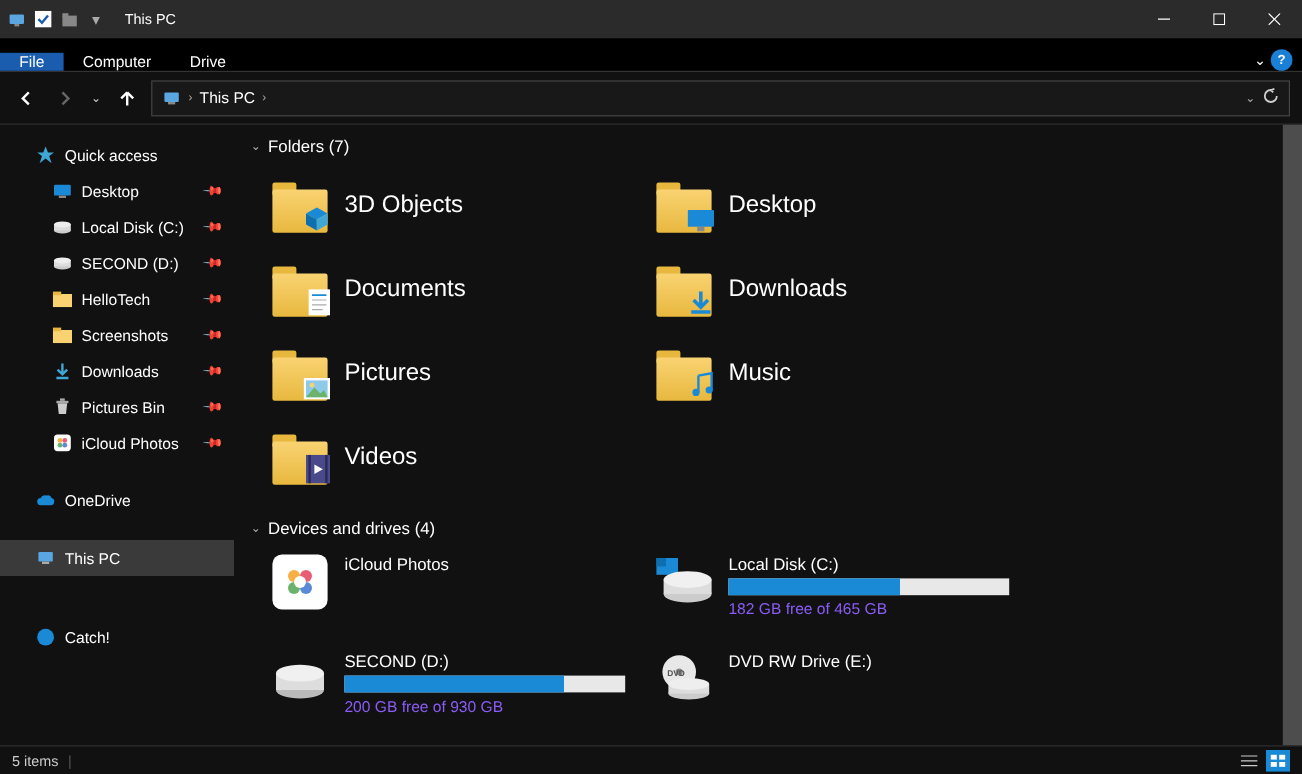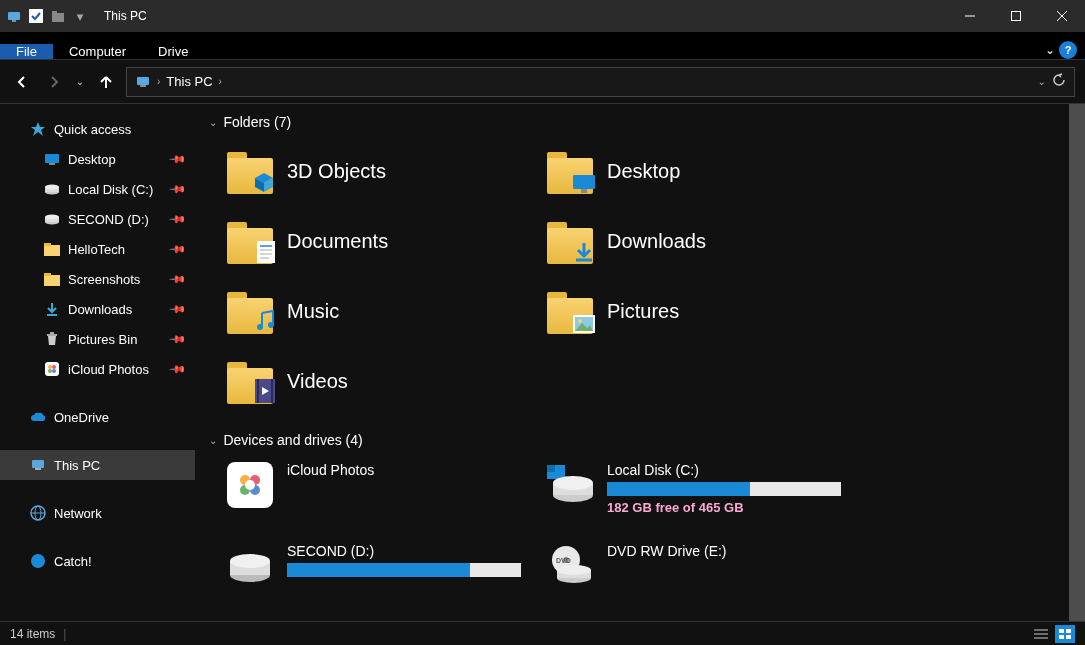--- a/index.html
+++ b/index.html
@@ -48,21 +48,21 @@
 .item-label { font-size: 20px; }
 
 .drives-grid { display: grid; grid-template-columns: 320px 320px; gap: 20px 0; margin-left: 14px; }
 .drive { display: flex; align-items: flex-start; gap: 14px; cursor: pointer; padding: 4px; }
 .drive-icon { width: 46px; height: 46px; flex-shrink: 0; display: flex; align-items: center; justify-content: center; }
 .drive-icon svg { overflow: visible; }
 .drive-body { display: flex; flex-direction: column; gap: 4px; }
 .drive-label { font-size: 14px; }
 .bar { width: 234px; height: 14px; background: #e8e8e8; position: relative; }
 .bar-fill { height: 100%; background: #1a8ad6; position: absolute; left: 0; top: 0; }
-.drive-sub { font-size: 13px; color: #f9a8d4; font-weight: bold; }
+.drive-sub { font-size: 13px; color: #8b5cf6; }
 
 .scrollbar { position: absolute; right: 0; top: 104px; width: 16px; bottom: 24px; background: #1a1a1a; }
 .scrollbar-thumb { background: #4d4d4d; height: 100%; width: 16px; }
 
 .statusbar { height: 24px; background: #111; border-top: 1px solid #333; display: flex; align-items: center; padding: 0 10px; font-size: 12px; color: #ccc; }
 .status-right { margin-left: auto; display: flex; gap: 4px; }
 .view-toggle { width: 20px; height: 18px; display: flex; align-items: center; justify-content: center; cursor: pointer; }
 .view-toggle.active { background: #1a8ad6; }
 </style>
 </head>
@@ -268,30 +268,20 @@
     <div class="side-item lvl1 selected">
       <span class="side-icon">
           <svg width="16" height="16">
             <rect x="2" y="3" width="12" height="8" fill="#5aa6e0" rx="1"></rect>
             <rect x="5" y="11" width="6" height="2" fill="#aaa"></rect>
           </svg>
         </span>
       <span>This PC</span>
     </div>
     <div class="side-gap"></div>
-    <div class="side-item lvl1">
-      <span class="side-icon">
-          <svg width="16" height="16">
-            <circle cx="8" cy="8" r="7" fill="none" stroke="#5aa6e0" stroke-width="1.5"></circle>
-            <ellipse cx="8" cy="8" rx="3" ry="7" fill="none" stroke="#5aa6e0" stroke-width="1"></ellipse>
-            <line x1="1" y1="8" x2="15" y2="8" stroke="#5aa6e0" stroke-width="1"></line>
-          </svg>
-        </span>
-      <span>Network</span>
-    </div>
     <div class="side-gap"></div>
     <div class="side-item lvl1">
       <span class="side-icon">
           <svg width="16" height="16">
             <circle cx="8" cy="8" r="7" fill="#1a8ad6"></circle>
           </svg>
         </span>
       <span>Catch!</span>
     </div>
   </div>
@@ -347,40 +337,40 @@
                 <path d="M11 2 L11 14 M5 9 L11 15 L17 9" stroke="#1a8ad6" stroke-width="3" fill="none"></path>
                 <line x1="3" y1="19" x2="19" y2="19" stroke="#1a8ad6" stroke-width="3"></line>
               </svg></div>
     </div>
     <div class="item-label">Downloads</div>
         </div>
         <div class="item">
           <div class="folder-icon">
       <div class="folder-tab"></div>
             <div class="folder-back"></div>
-      <div class="folder-overlay"><svg width="20" height="24">
-                <path d="M7 4 L18 2 L18 16 M7 4 L7 18" stroke="#1a8ad6" stroke-width="2" fill="none"></path>
-                <circle cx="5" cy="18" r="3" fill="#1a8ad6"></circle>
-                <circle cx="16" cy="16" r="3" fill="#1a8ad6"></circle>
-              </svg></div>
-    </div>
-    <div class="item-label">Music</div>
-        </div>
-        <div class="item">
-          <div class="folder-icon">
-      <div class="folder-tab"></div>
-            <div class="folder-back"></div>
       <div class="folder-overlay"><svg width="22" height="18">
                 <rect width="22" height="18" fill="#fff"></rect>
                 <rect x="2" y="2" width="18" height="14" fill="#8fc9e8"></rect>
                 <circle cx="7" cy="6" r="2" fill="#f9d372"></circle>
                 <polygon points="2,16 9,8 14,13 17,10 20,16" fill="#6bb36b"></polygon>
               </svg></div>
     </div>
     <div class="item-label">Pictures</div>
+        </div>
+        <div class="item">
+          <div class="folder-icon">
+      <div class="folder-tab"></div>
+            <div class="folder-back"></div>
+      <div class="folder-overlay"><svg width="20" height="24">
+                <path d="M7 4 L18 2 L18 16 M7 4 L7 18" stroke="#1a8ad6" stroke-width="2" fill="none"></path>
+                <circle cx="5" cy="18" r="3" fill="#1a8ad6"></circle>
+                <circle cx="16" cy="16" r="3" fill="#1a8ad6"></circle>
+              </svg></div>
+    </div>
+    <div class="item-label">Music</div>
         </div>
         <div class="item">
           <div class="folder-icon">
       <div class="folder-tab"></div>
             <div class="folder-back"></div>
       <div class="folder-overlay"><svg width="20" height="24">
                 <rect width="20" height="24" fill="#4a4a8a"></rect>
                 <rect x="2" y="0" width="2" height="24" fill="#2a2a5a"></rect>
                 <rect x="16" y="0" width="2" height="24" fill="#2a2a5a"></rect>
                 <polygon points="7,8 14,12 7,16" fill="#fff"></polygon>
@@ -435,20 +425,21 @@
               <ellipse cx="23" cy="26" rx="20" ry="7" fill="#bbb"></ellipse>
               <rect x="3" y="12" width="40" height="14" fill="#ddd"></rect>
               <ellipse cx="23" cy="12" rx="20" ry="7" fill="#f0f0f0"></ellipse>
             </svg>
           </div>
     <div class="drive-body">
             <div class="drive-label">SECOND (D:)</div>
             <div class="bar">
               <div class="bar-fill" style="width:78%"></div>
             </div>
+             <div class="drive-sub">200 GB free of 930 GB</div>
           </div>
         </div>
         <div class="drive">
           <div class="drive-icon">
             <svg width="44" height="40">
               <circle cx="18" cy="14" r="14" fill="#e8e8e8"></circle>
               <circle cx="18" cy="14" r="3" fill="#888"></circle>
               <text x="8" y="17" font-size="7" fill="#555" font-weight="bold">DVD</text>
               <ellipse cx="26" cy="32" rx="17" ry="5" fill="#ccc"></ellipse>
               <rect x="9" y="24" width="34" height="8" fill="#ddd"></rect>
@@ -461,21 +452,21 @@
         </div>
       </div>
   </div>
 </div>
 
 <div class="scrollbar">
     <div class="scrollbar-thumb"></div>
   </div>
 
 <div class="statusbar">
-  <span>14 items</span>
+  <span>5 items</span>
   <span style="margin-left:8px;color:#555;">|</span>
   <div class="status-right">
     <div class="view-toggle">
         <svg width="14" height="12">
           <line x1="0" y1="2" x2="14" y2="2" stroke="#ccc"></line>
           <line x1="0" y1="6" x2="14" y2="6" stroke="#ccc"></line>
           <line x1="0" y1="10" x2="14" y2="10" stroke="#ccc"></line>
         </svg>
       </div>
     <div class="view-toggle active">

